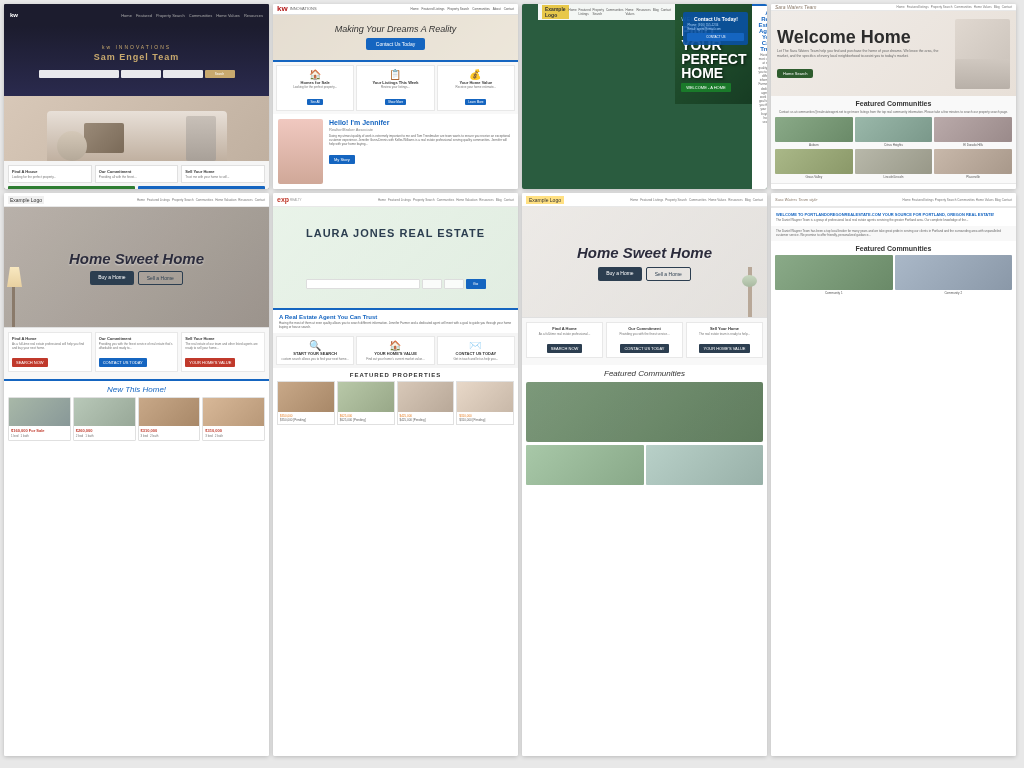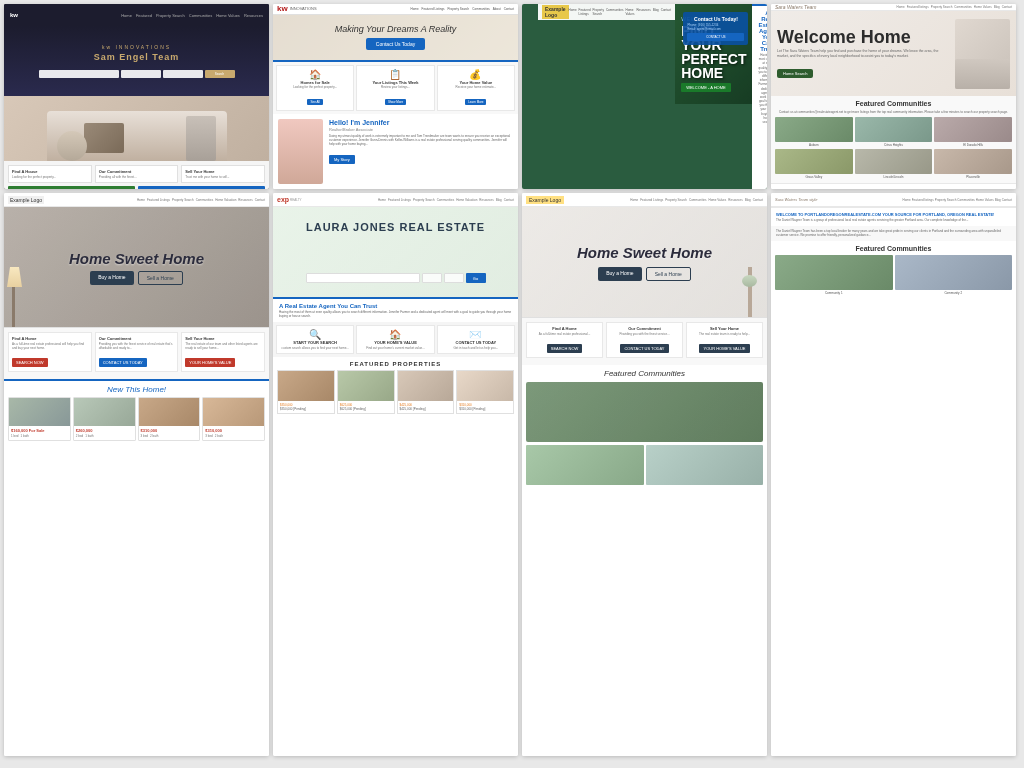--- a/index.html
+++ b/index.html
@@ -494,21 +494,21 @@
             <span style="font-size:3px;color:#777;">Home</span>
             <span style="font-size:3px;color:#777;">Featured Listings</span>
             <span style="font-size:3px;color:#777;">Property Search</span>
             <span style="font-size:3px;color:#777;">Communities</span>
             <span style="font-size:3px;color:#777;">Home Valuation</span>
             <span style="font-size:3px;color:#777;">Resources</span>
             <span style="font-size:3px;color:#777;">Blog</span>
             <span style="font-size:3px;color:#777;">Contact</span>
           </div>
         </div>
-        <div style="height:90px;background:linear-gradient(rgba(240,248,240,0.7),rgba(240,248,240,0.7)),linear-gradient(135deg,#d8e8d8,#c0d4c0);display:flex;flex-direction:column;align-items:center;justify-content:center;gap:36px;">
+        <div style="height:101px;background:linear-gradient(rgba(240,248,240,0.7),rgba(240,248,240,0.7)),linear-gradient(135deg,#d8e8d8,#c0d4c0);display:flex;flex-direction:column;align-items:center;justify-content:center;gap:36px;">
           <div style="font-size:11px;color:#2c3e50;font-weight:bold;text-transform:uppercase;letter-spacing:1px;margin-bottom:4px;">LAURA JONES REAL ESTATE</div>
           <div style="display:flex;gap:2px;width:180px;">
             <div style="flex:1;height:10px;background:#fff;border:1px solid #ddd;border-radius:1px;"></div>
             <div style="background:rgba(255,255,255,0.8);height:10px;width:20px;border:1px solid #ddd;border-radius:1px;"></div>
             <div style="background:rgba(255,255,255,0.8);height:10px;width:20px;border:1px solid #ddd;border-radius:1px;"></div>
             <div style="background:#1565c0;height:10px;width:20px;border-radius:1px;display:flex;align-items:center;justify-content:center;">
                 <span style="font-size:4px;color:#fff;">Go</span>
               </div>
           </div>
         </div>

